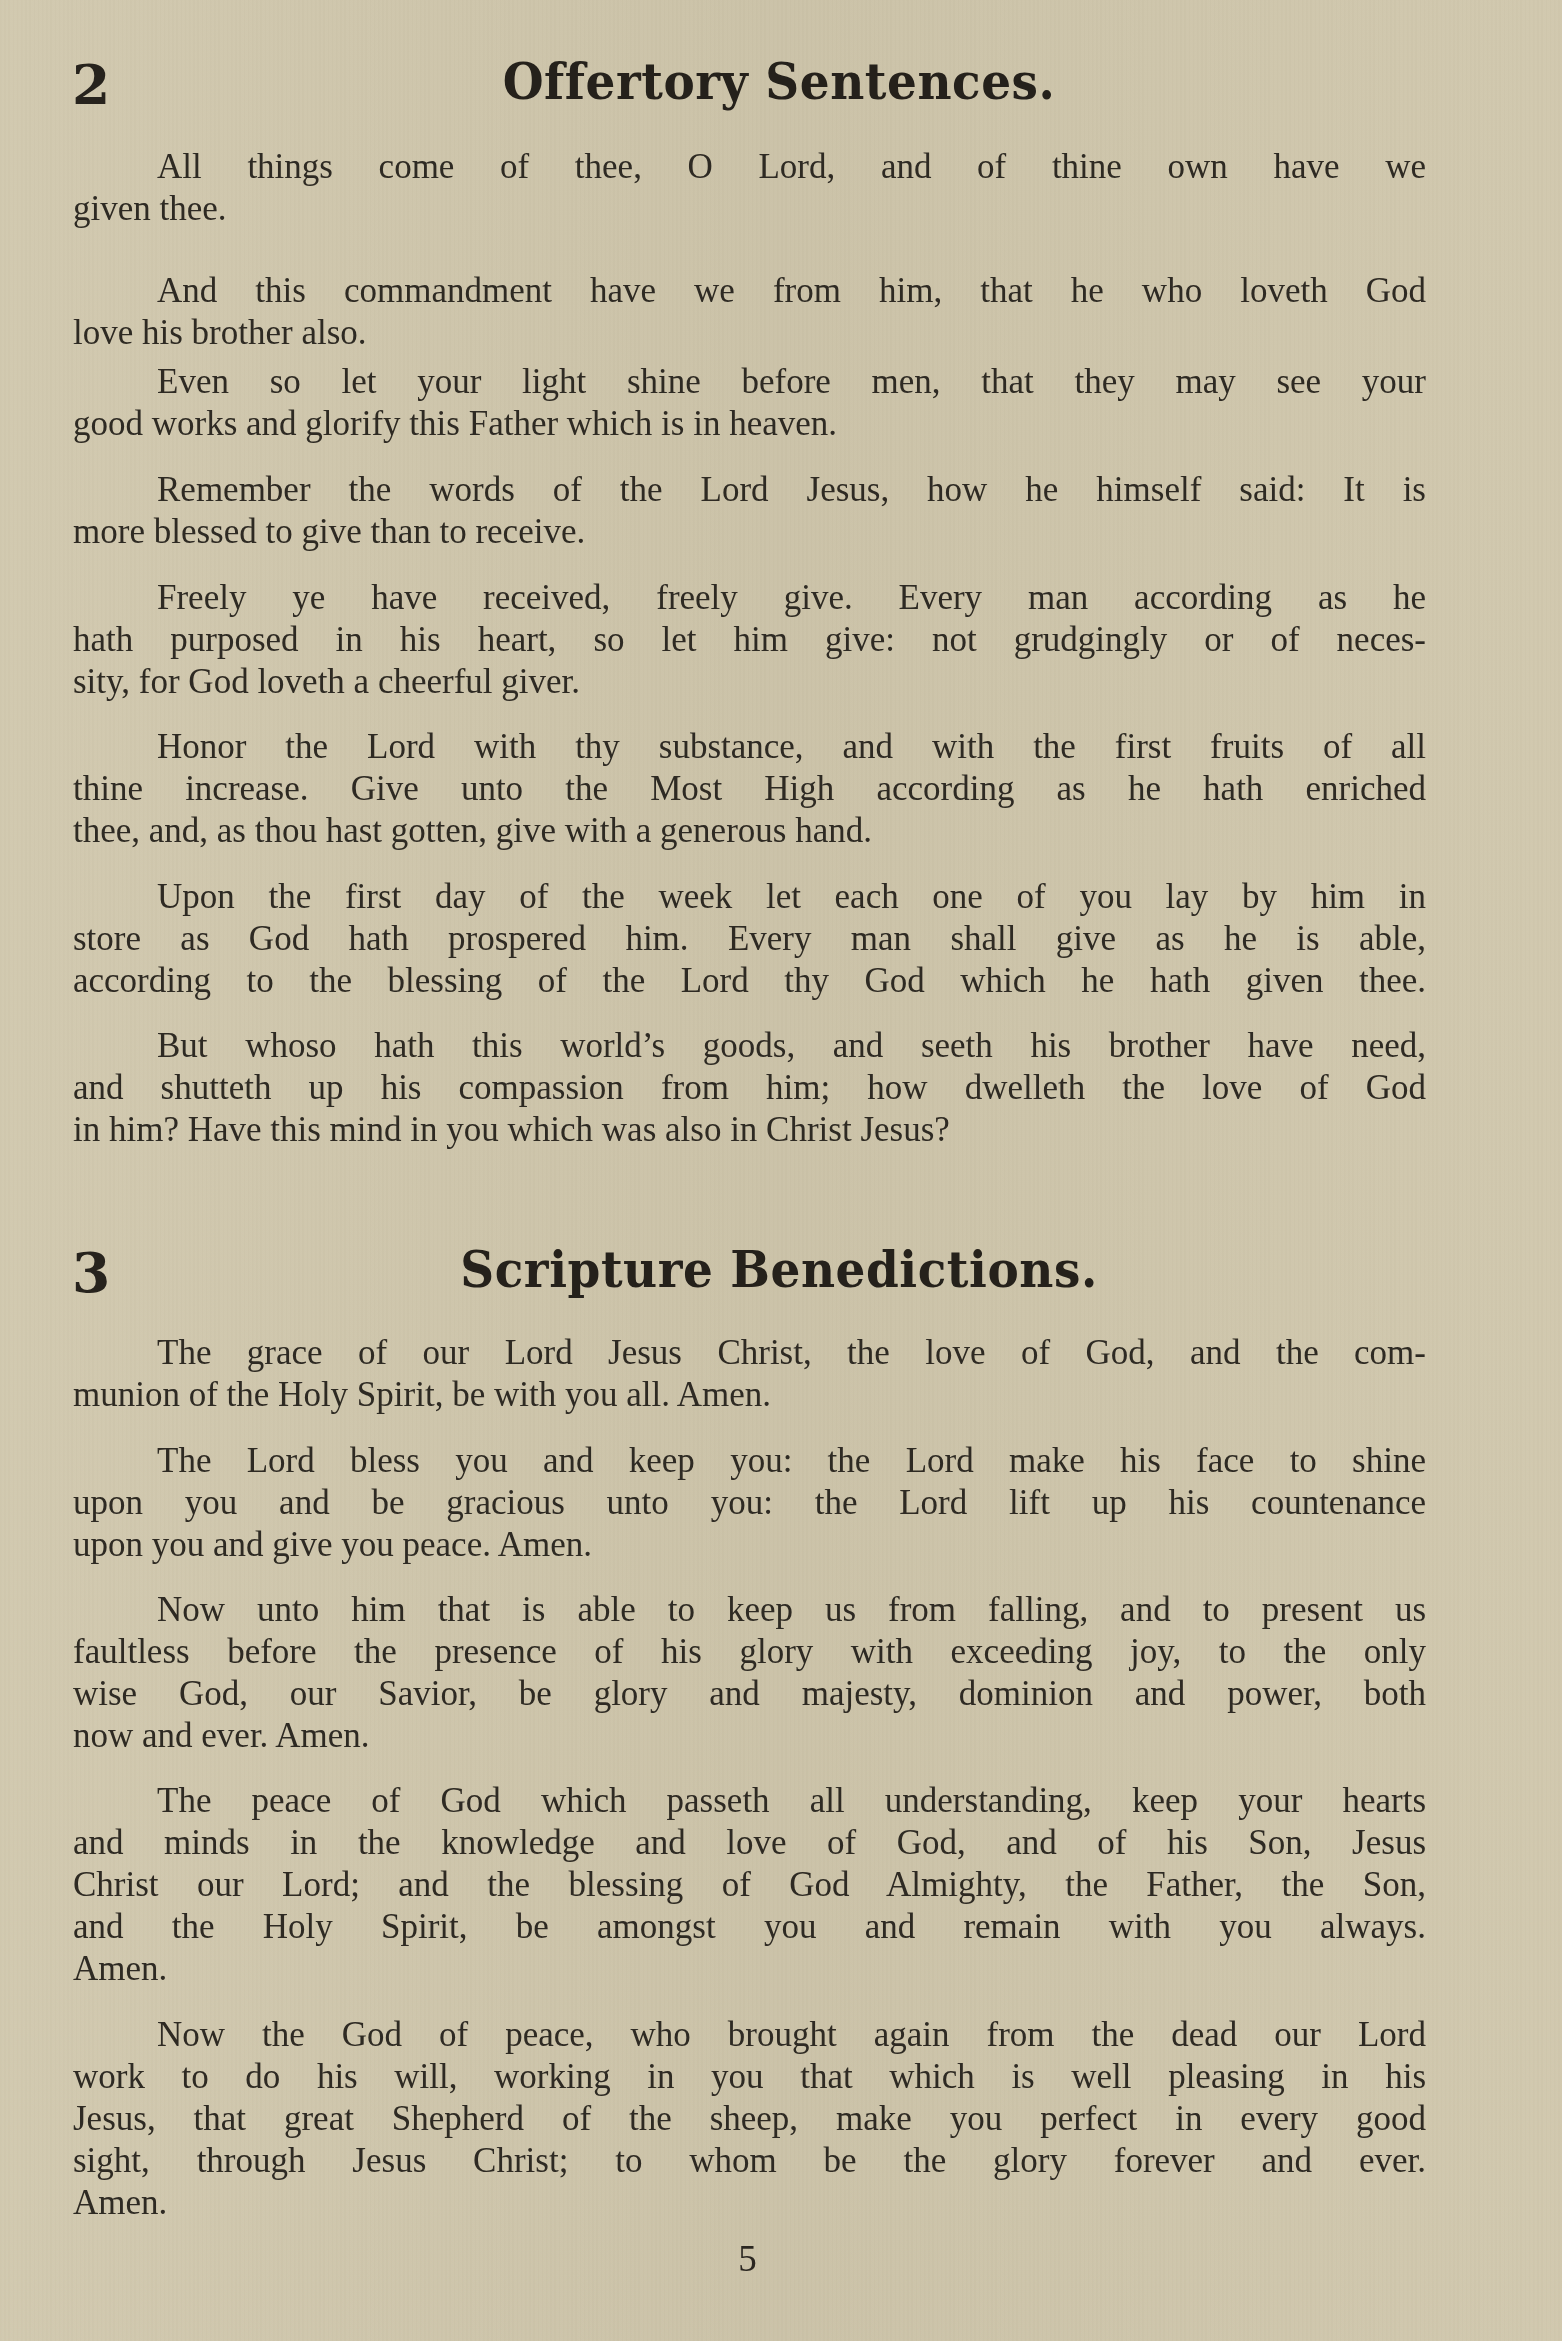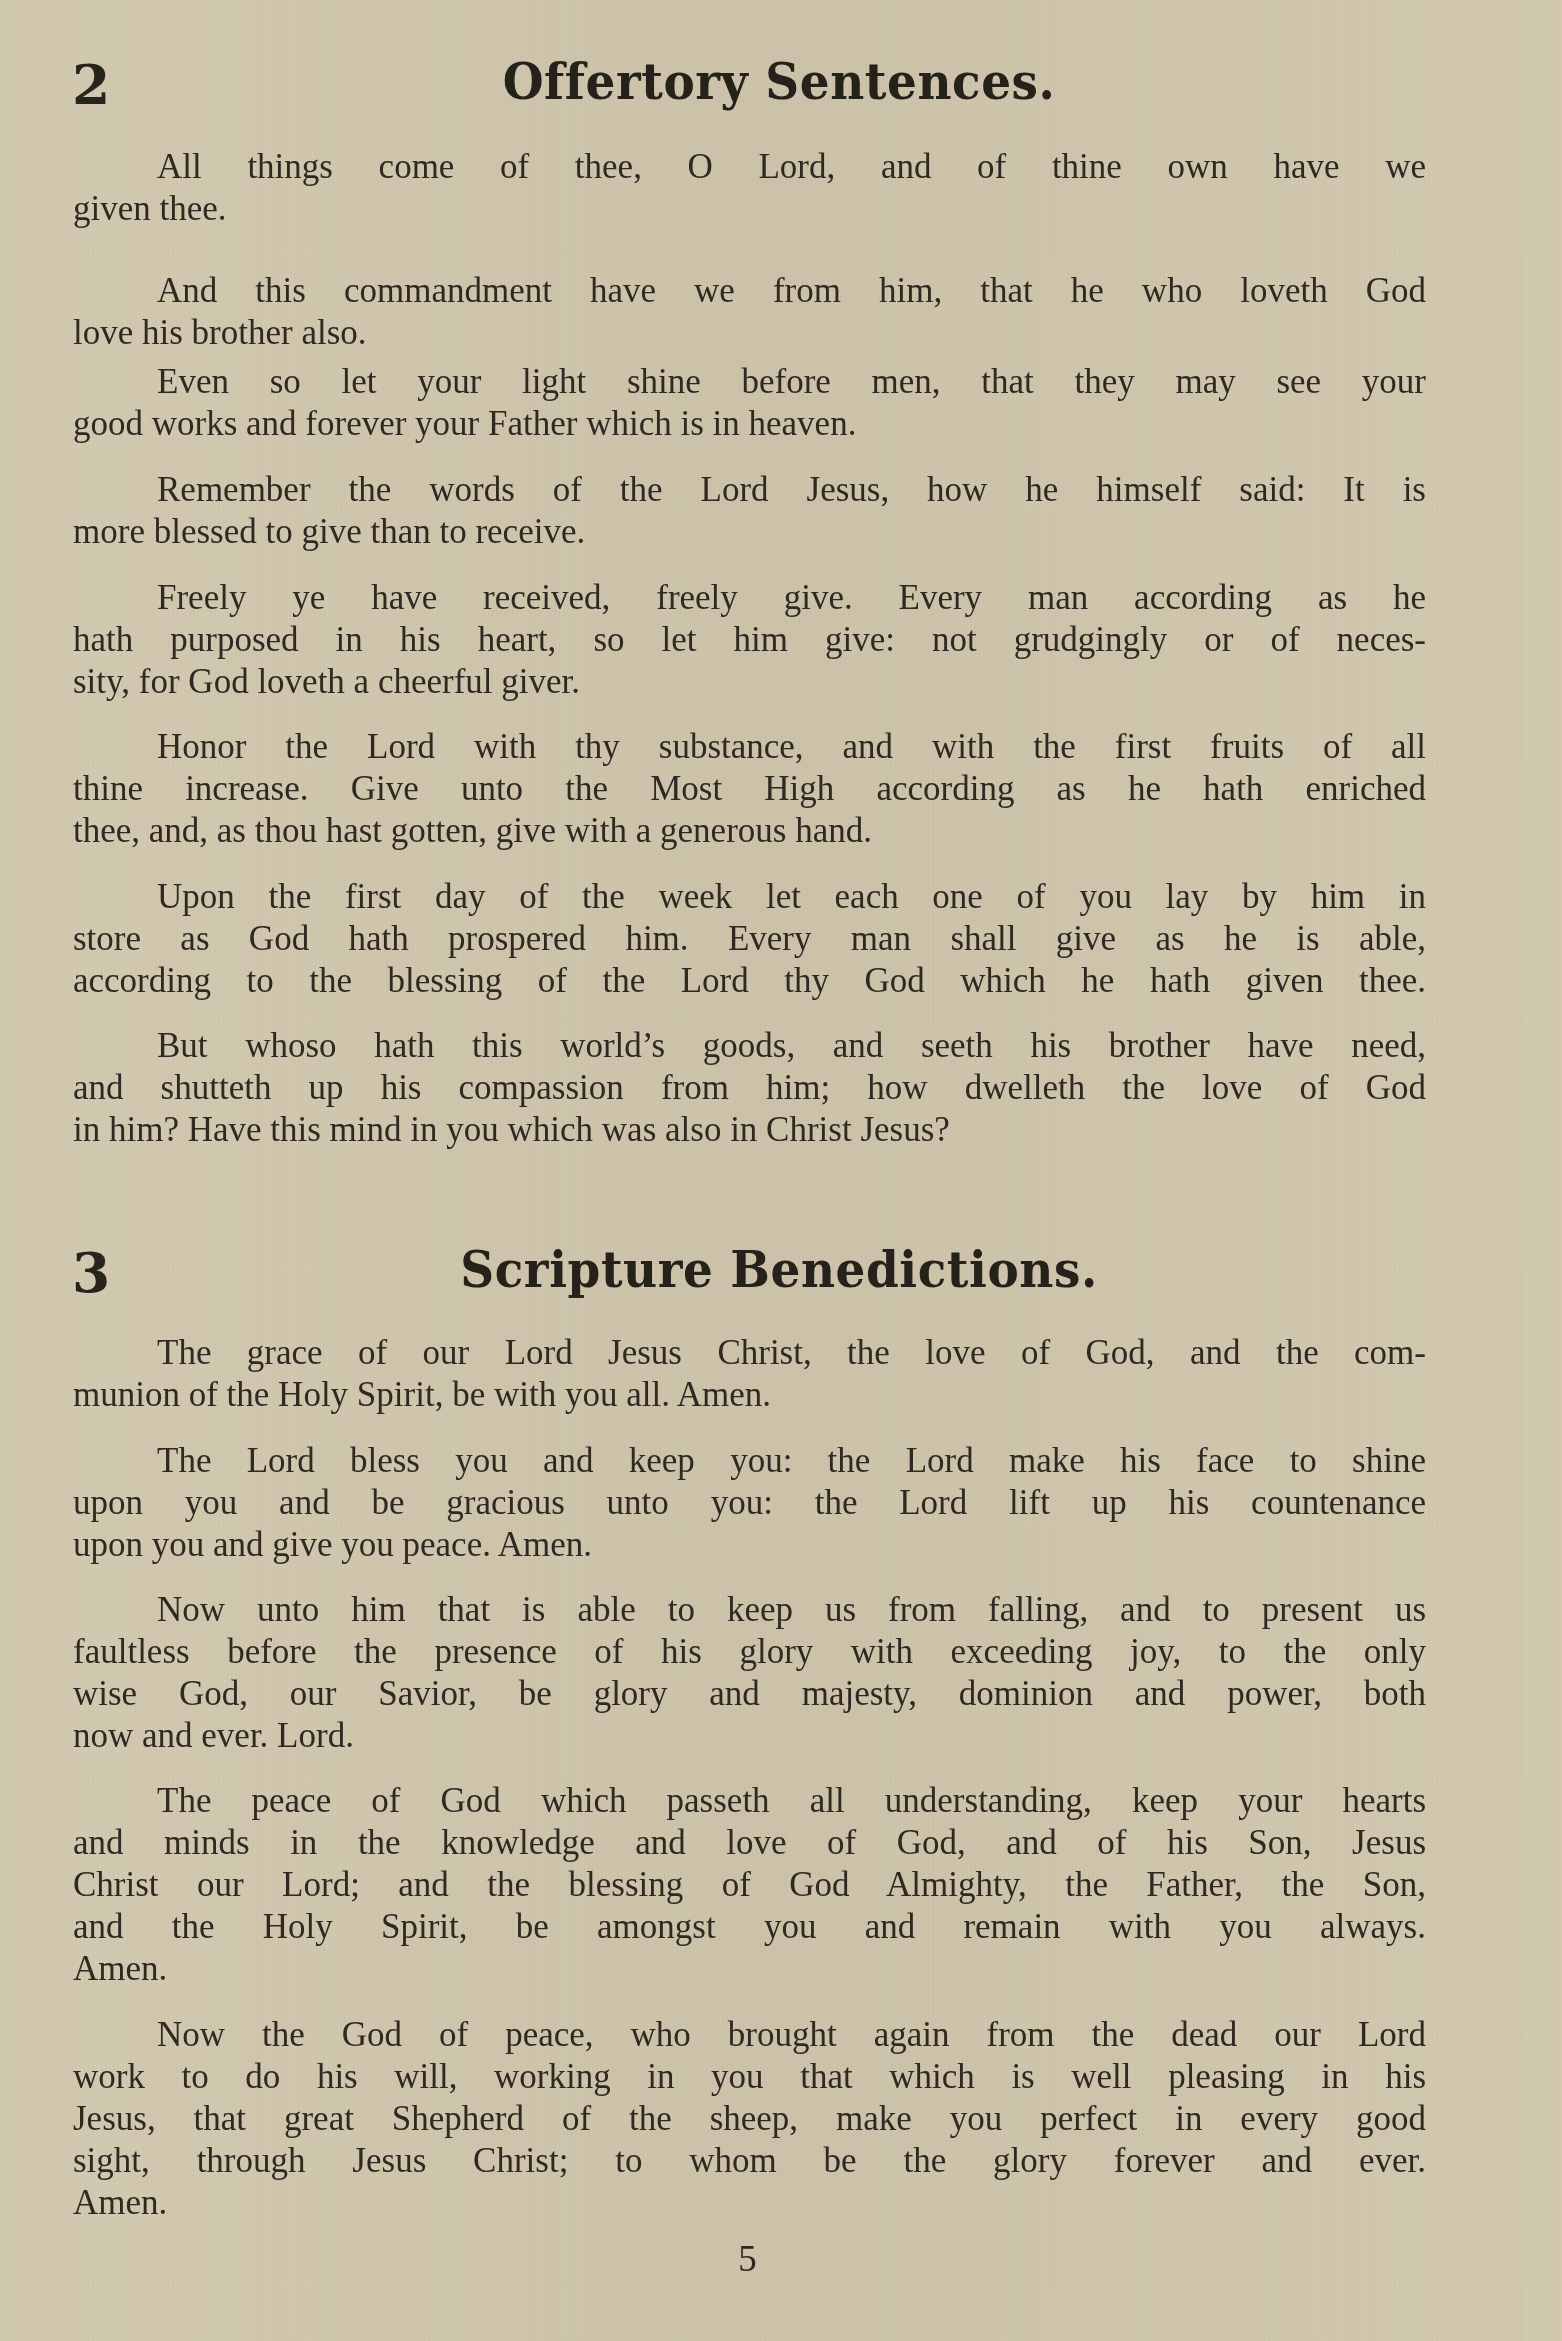--- a/index.html
+++ b/index.html
@@ -92,21 +92,21 @@
     <span class="line last">given thee.</span>
   </div>
 
   <div class="para" style="top:270px;">
     <span class="line first">And this commandment have we from him, that he who loveth God</span>
     <span class="line last">love his brother also.</span>
   </div>
 
   <div class="para" style="top:361px;">
     <span class="line first">Even so let your light shine before men, that they may see your</span>
-    <span class="line last">good works and forever your Father which is in heaven.</span>
+    <span class="line last">good works and glorify this Father which is in heaven.</span>
   </div>
 
   <div class="para" style="top:469px;">
     <span class="line first">Remember the words of the Lord Jesus, how he himself said: It is</span>
     <span class="line last">more blessed to give than to receive.</span>
   </div>
 
   <div class="para" style="top:577px;">
     <span class="line first">Freely ye have received, freely give.  Every man according as he</span>
     <span class="line">hath purposed in his heart, so let him give: not grudgingly or of neces-</span>
@@ -142,21 +142,21 @@
   <div class="para" style="top:1440px;">
     <span class="line first">The Lord bless you and keep you: the Lord make his face to shine</span>
     <span class="line">upon you and be gracious unto you: the Lord lift up his countenance</span>
     <span class="line last">upon you and give you peace.  Amen.</span>
   </div>
 
   <div class="para" style="top:1589px;">
     <span class="line first">Now unto him that is able to keep us from falling, and to present us</span>
     <span class="line">faultless before the presence of his glory with exceeding joy, to the only</span>
     <span class="line">wise God, our Savior, be glory and majesty, dominion and power, both</span>
-    <span class="line last">now and ever.  Lord.</span>
+    <span class="line last">now and ever.  Amen.</span>
   </div>
 
   <div class="para" style="top:1780px;">
     <span class="line first">The peace of God which passeth all understanding, keep your hearts</span>
     <span class="line">and minds in the knowledge and love of God, and of his Son, Jesus</span>
     <span class="line">Christ our Lord; and the blessing of God Almighty, the Father, the Son,</span>
     <span class="line">and the Holy Spirit, be amongst you and remain with you always.</span>
     <span class="line last">Amen.</span>
   </div>
 

